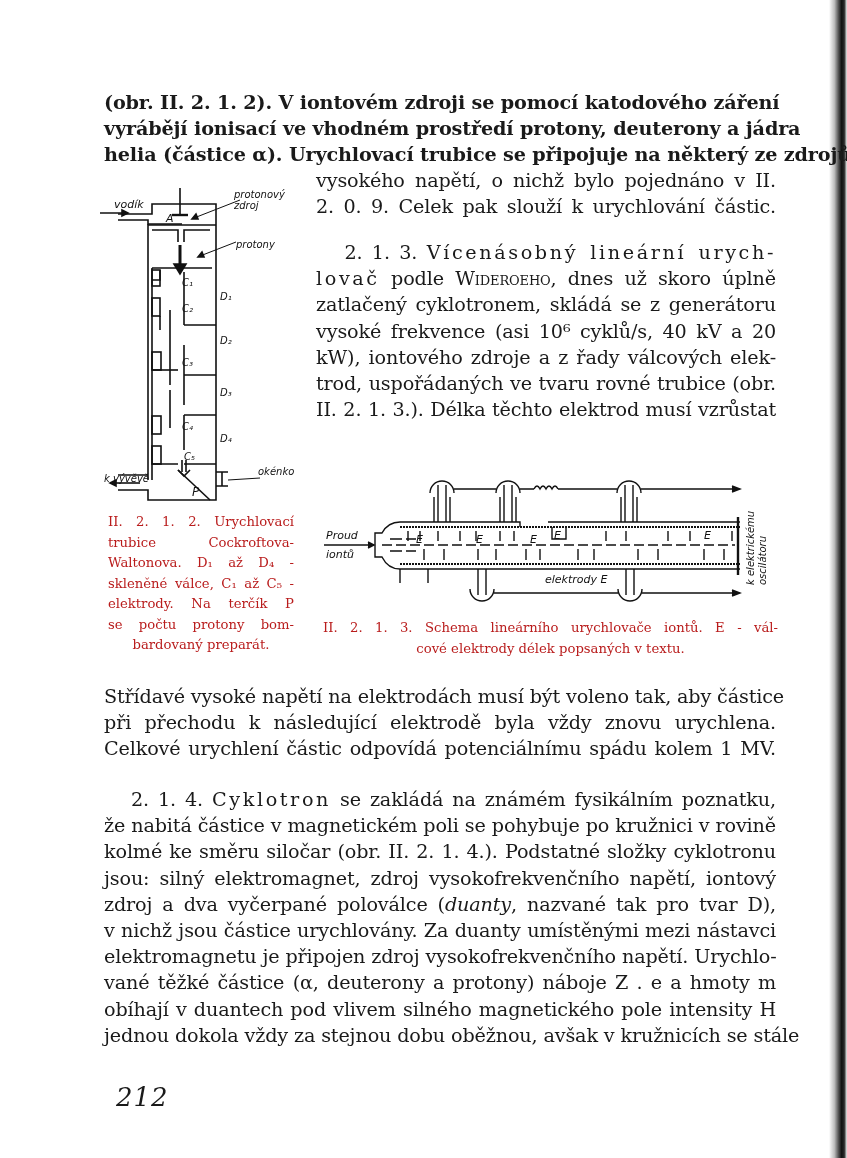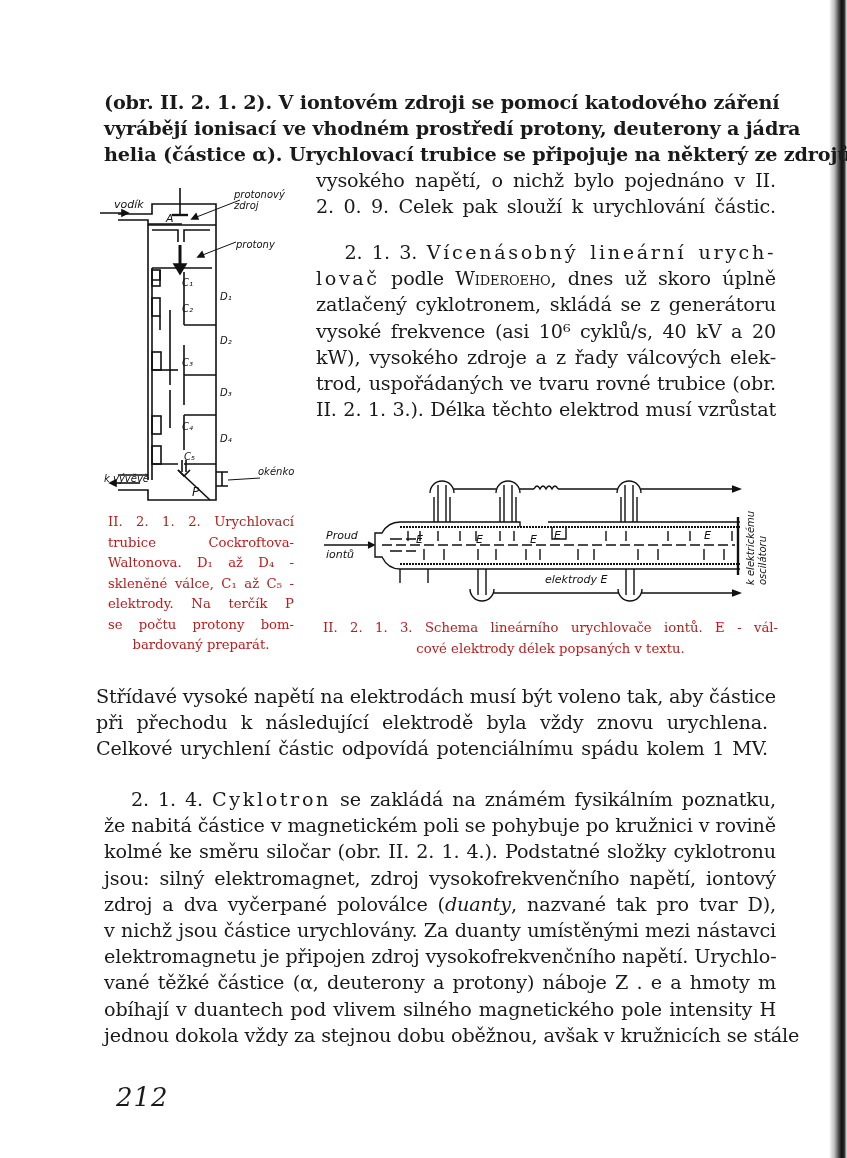--- a/index.html
+++ b/index.html
@@ -46,21 +46,21 @@
 <div class="para" style="left:316px; top:168px; width:460px;">
   <span class="line">vysokého napětí, o nichž bylo pojednáno v II.</span>
   <span class="line">2. 0. 9. Celek pak slouží k urychlování částic.</span>
 </div>
 
 <div class="para" style="left:316px; top:240px; width:460px;">
   <span class="line">&nbsp;&nbsp;&nbsp;<span>2. 1. 3.</span> <span class="spaced">Vícenásobný lineární urych-</span></span>
   <span class="line"><span class="spaced">lovač</span> <span>podle</span> <span class="sc">Wideroeho</span><span>, dnes už skoro úplně</span></span>
   <span class="line">zatlačený cyklotronem, skládá se z generátoru</span>
   <span class="line">vysoké frekvence (asi 10⁶ cyklů/s, 40 kV a 20</span>
-  <span class="line">kW), vysokého zdroje a z řady válcových elek-</span>
+  <span class="line">kW), iontového zdroje a z řady válcových elek-</span>
   <span class="line">trod, uspořádaných ve tvaru rovné trubice (obr.</span>
   <span class="line">II. 2. 1. 3.). Délka těchto elektrod musí vzrůstat</span>
 </div>
 
 <svg style="position:absolute; left:100px; top:180px;" width="210" height="330" viewBox="0 0 210 330">
   <g stroke="#111" stroke-width="1.6" fill="none">
 
     <path d="M80 25 L80 8 M80 8 L80 35"></path>
     <path d="M18 34 L52 34 L52 24 L116 24 L116 300"></path>
     <path d="M18 40 L48 40 L48 44 L82 44"></path>
@@ -189,21 +189,21 @@
     <text transform="translate(434,120) rotate(-90)" font-size="10">k elektrickému</text>
     <text transform="translate(446,120) rotate(-90)" font-size="10">oscilátoru</text>
   </g>
 </svg>
 
 <div class="caption" style="left:323px; top:618px; width:455px;">
   <span class="line">II. 2. 1. 3. Schema lineárního urychlovače iontů. E - vál-</span>
   <span class="line center">cové elektrody délek popsaných v textu.</span>
 </div>
 
-<div class="para" style="left:96px; top:684px; width:672px;">
+<div class="para" style="left:104px; top:684px; width:672px;">
   <span class="line">Střídavé vysoké napětí na elektrodách musí být voleno tak, aby částice</span>
   <span class="line">při přechodu k následující elektrodě byla vždy znovu urychlena.</span>
   <span class="line">Celkové urychlení částic odpovídá potenciálnímu spádu kolem 1 MV.</span>
 </div>
 
 <div class="para" style="left:104px; top:787px; width:672px;">
   <span class="line">&nbsp;&nbsp;&nbsp;<span>2. 1. 4.</span> <span class="spaced">Cyklotron</span> <span>se zakládá na známém fysikálním poznatku,</span></span>
   <span class="line">že nabitá částice v magnetickém poli se pohybuje po kružnici v rovině</span>
   <span class="line">kolmé ke směru siločar (obr. II. 2. 1. 4.). Podstatné složky cyklotronu</span>
   <span class="line">jsou: silný elektromagnet, zdroj vysokofrekvenčního napětí, iontový</span>

